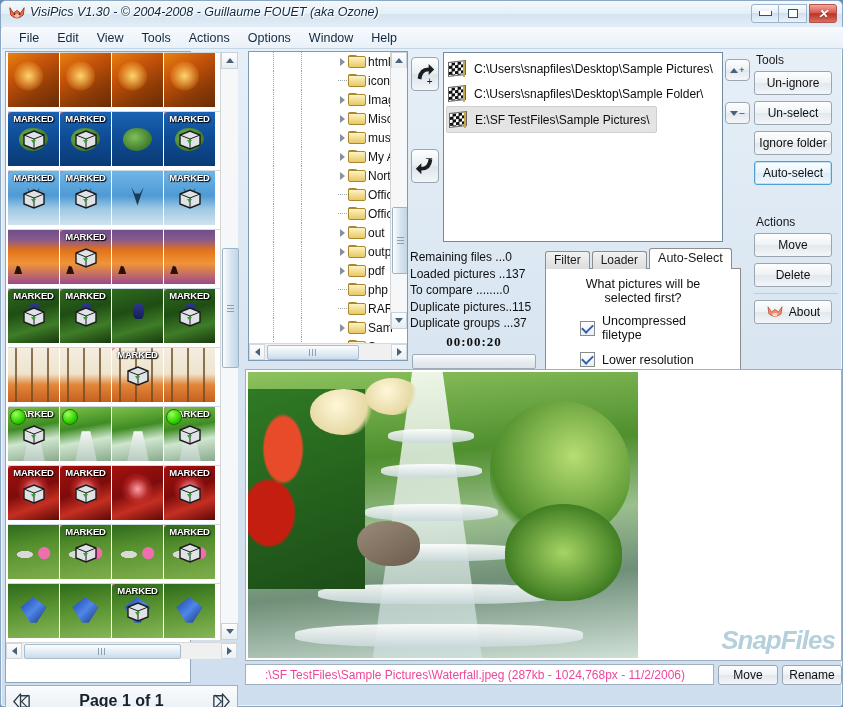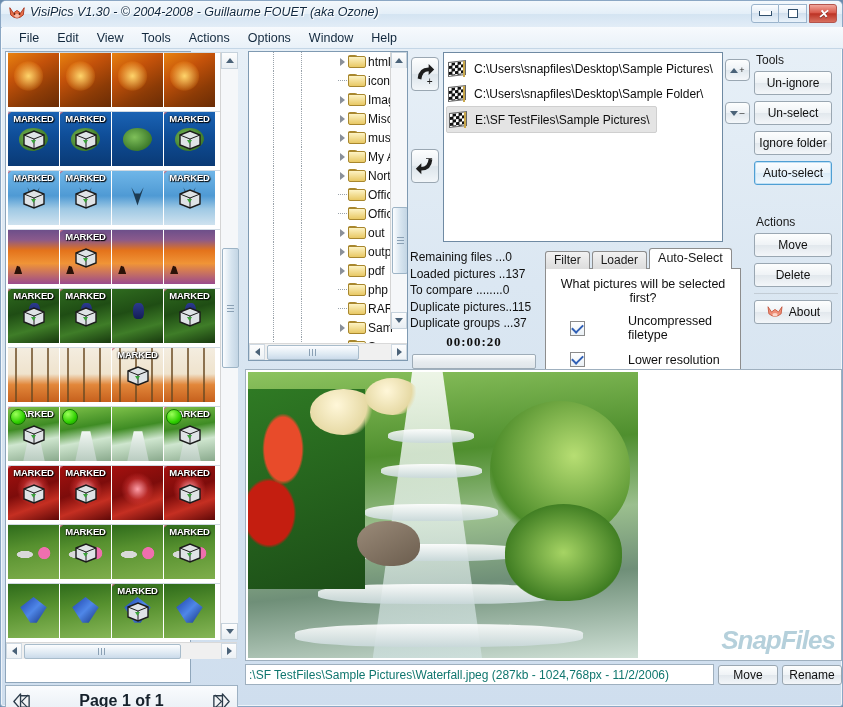--- a/index.html
+++ b/index.html
@@ -172,23 +172,23 @@
   .tri-play{width:0;height:0;border-top:9px solid transparent;border-bottom:9px solid transparent;border-left:15px solid #0a8a12;}
   .pause{display:flex;gap:4px;}
   .pause i{display:block;width:4px;height:16px;background:#2d2dad;}
 
   
   .tabbox{position:absolute;left:543px;top:200px;width:196px;height:162px;}
   .tabs{display:flex;align-items:flex-end;height:20px;}
   .tab{height:17px;line-height:17px;padding:0 8px;font-size:12px;border:1px solid #8d8d8d;border-bottom:none;
        border-radius:3px 3px 0 0;background:linear-gradient(180deg,#f2f2f2,#dcdcdc);color:#1a1a1a;margin-right:2px;}
   .tab.active{height:20px;line-height:19px;background:#fff;border-color:#8d8d8d;position:relative;z-index:3;font-size:12.5px;}
-  .tabpane{height:142px;border:1px solid #8d8d8d;background:#fff;margin-top:-1px;box-sizing:border-box;padding:8px 10px;}
+  .tabpane{height:142px;border:1px solid #8d8d8d;background:#fff;margin-top:-1px;box-sizing:border-box;padding:8px 20px;}
   .q{font-size:12.5px;color:#101010;margin-bottom:9px;text-align:center;}
-  .cbrow{display:flex;align-items:center;margin:0 0 10px 14px;font-size:12.5px;color:#101010;gap:36px;}
+  .cbrow{display:flex;align-items:center;margin:0 0 10px 14px;font-size:12.5px;color:#101010;}
   .cbox{width:13px;height:13px;border:1px solid #8a8a8a;background:linear-gradient(180deg,#fff,#eaf0f5);
         margin-right:7px;flex:none;display:flex;align-items:center;justify-content:center;}
   .cbox .tick{width:9px;height:5px;border-left:2px solid #2f5fb5;border-bottom:2px solid #2f5fb5;
         transform:rotate(-45deg);margin-bottom:2px;}
   .foot{font-size:12px;color:#101010;margin-top:4px;}
 
   
   .group{position:absolute;}
   .gtitle{font-size:12px;color:#1a1a1a;margin-bottom:4px;padding-left:2px;}
   .gbtn{width:78px;height:24px;border:1px solid #9aa7b2;border-radius:3px;box-sizing:border-box;margin-bottom:6px;
@@ -215,21 +215,21 @@
                    linear-gradient(160deg,#2f7a24,#1c4d17);}
   .puff{position:absolute;border-radius:50%;background:radial-gradient(circle at 40% 35%,#fff7d9,#e6d9a4 60%,rgba(220,200,140,0) 72%);}
   .rock{position:absolute;left:28%;top:52%;width:16%;height:16%;border-radius:48% 52% 44% 56%;
         background:linear-gradient(150deg,#9b8b79,#6b5d4e);}
   .wmark{position:absolute;right:6px;bottom:4px;font-size:26px;font-weight:bold;font-style:italic;
         color:rgba(120,170,190,.55);letter-spacing:-1px;}
 
   .infobar{position:absolute;left:243px;top:614px;width:597px;height:23px;
            display:flex;align-items:center;}
   .infotxt{flex:1;height:21px;border:1px solid #9fb0bf;background:#fff;box-sizing:border-box;
-           display:flex;align-items:center;padding-left:3px;font-size:12px;color:#0f766e;white-space:nowrap;overflow:hidden;}
+           display:flex;align-items:center;padding-left:19px;font-size:12px;color:#ec4899;white-space:nowrap;overflow:hidden;}
   .ibtn{width:60px;height:20px;margin-left:4px;border:1px solid #9aa7b2;border-radius:3px;box-sizing:border-box;
         background:linear-gradient(180deg,#fdfefe,#eff3f6 48%,#e2e8ed 52%,#f3f6f9);
         display:flex;align-items:center;justify-content:center;font-size:12px;color:#101010;}
 </style>
 </head>
 <body>
 
 <div class="window">
 
   <div class="titlebar">

